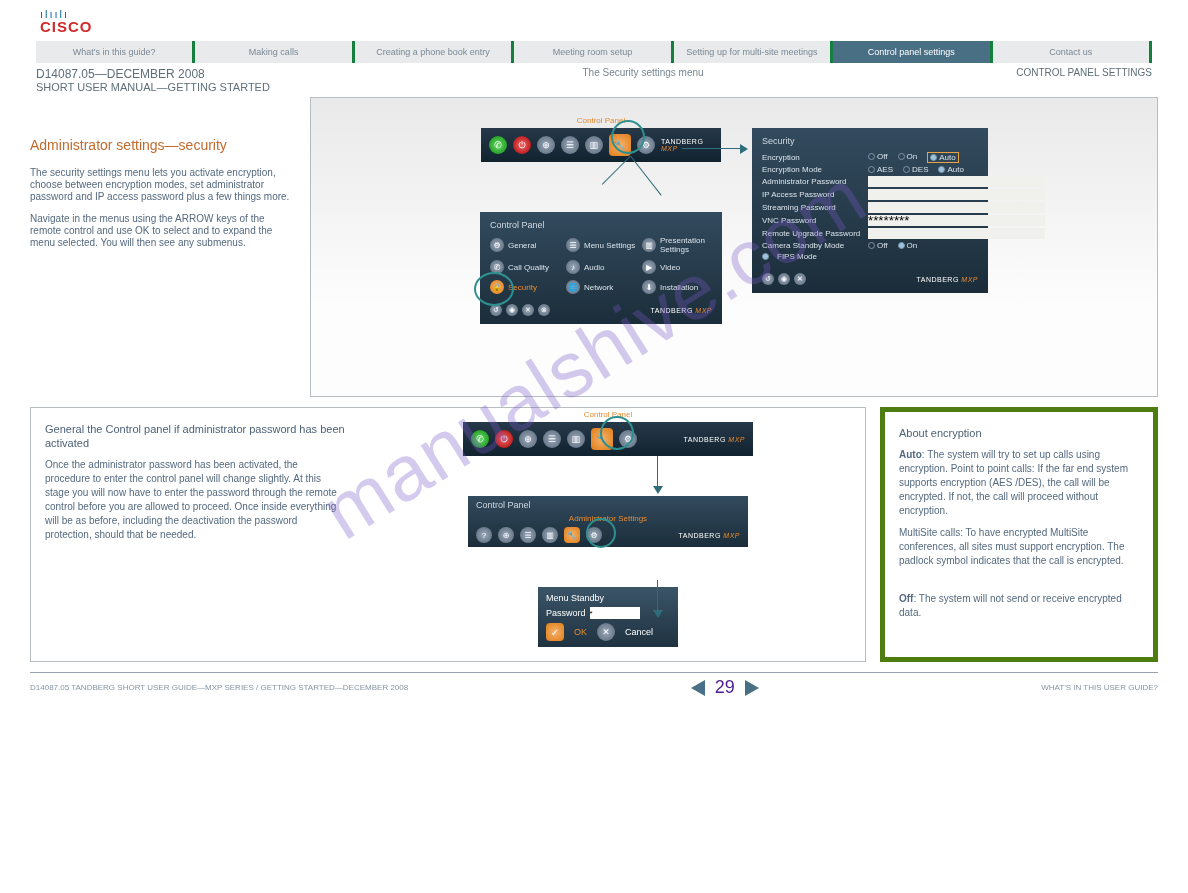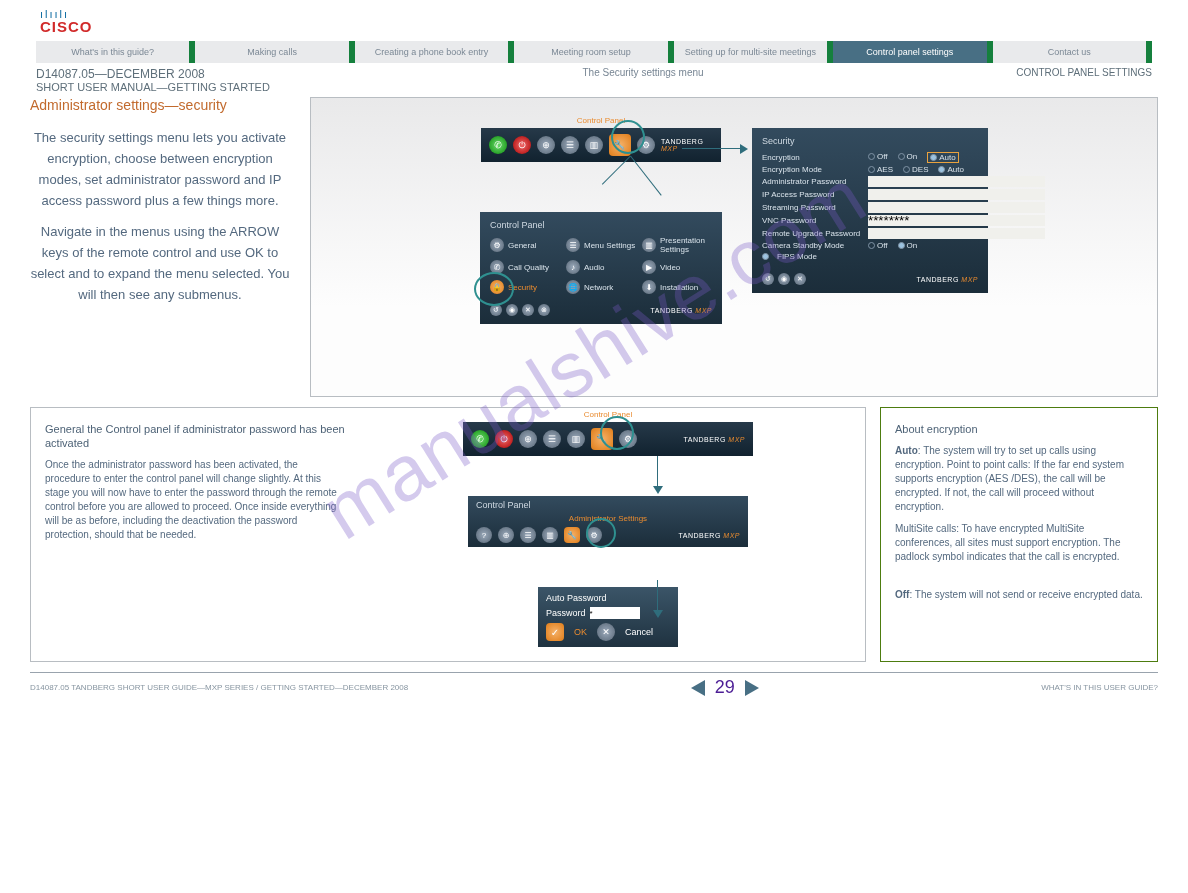--- a/index.html
+++ b/index.html
@@ -40,50 +40,51 @@
     background: #e9eaec;
     margin: 0 6px;
   }
   .topbar-segment {
     flex: 1;
     display: flex;
     align-items: center;
     justify-content: center;
     font-size: 9px;
     color: #7b8895;
-    border-right: 6px solid #15803d;
+    border-right: 3px solid #15803d;
   }
   .topbar-segment.active {
     background: #486f84;
     color: #fff;
   }
   .subtitle-row {
     display: flex;
     justify-content: space-between;
     font-size: 11px;
     color: #5e6f7a;
     margin: 4px 6px 4px 6px;
   }
   .subtitle-date { font-size: 12px; }
   .subtitle-mid { font-size: 10px; color: #788694; }
   .subtitle-right { font-size: 10px; }
 
   
   .side-block {
     float: left;
     width: 260px;
+    margin-top: 40px;
     color: #54697f;
   }
   .side-block h2 {
     font-size: 14px;
     font-weight: normal;
     color: #c26a2d;
     margin-bottom: 14px;
   }
-  .side-block p { font-size: 13px; line-height: 21px; margin-bottom: 10px; text-align: center; }
+  .side-block p { font-size: 10px; line-height: 12px; margin-bottom: 10px; }
 
   .main-panel {
     margin-left: 280px;
     border: 1px solid #b8bdc2;
     background: linear-gradient(#e9e9ea, #fdfdfd 70%);
     padding: 30px 14px 14px 14px;
     display: flex;
     gap: 30px;
     align-items: flex-start;
     justify-content: center;
@@ -201,21 +202,21 @@
     padding: 14px;
     display: flex;
     gap: 20px;
   }
   .lower-left .text-col { flex: 0 0 300px; color: #54697f; font-size: 10px; line-height: 14px; }
   .lower-left .text-col h3 { font-weight: normal; color: #4d6276; font-size: 11px; margin-bottom: 8px; }
   .lower-left .diag-col { flex: 1; display: flex; flex-direction: column; align-items: center; gap: 40px; position: relative; }
 
   .lower-right {
     flex: 1;
-    border: 1px solid #4d7c0f;
+    border: 5px solid #4d7c0f;
     padding: 14px;
     color: #54697f;
     font-size: 10px;
     line-height: 14px;
   }
   .lower-right h3 { font-weight: normal; color: #4d6276; font-size: 11px; margin-bottom: 8px; }
   .lower-right b { font-weight: bold; }
 
   
   .admin-bar {
@@ -501,21 +502,21 @@
             <span class="icon-circle orange">🔧</span>
             <span class="icon-circle">⚙</span>
             <span class="tb-brand"><span>TANDBERG</span> <span class="mxp">MXP</span></span>
           </div>
           <span class="ring" style="width:30px;height:30px;left:118px;top:22px;"></span>
         </div>
         <div class="arrow-line" style="width:1px;height:30px;left:60%;top:158px;"></div>
         <div class="arrow-head" style="left:calc(60% - 4px);top:188px;"></div>
 
         <div class="pw-dialog">
-          <div>Auto Password</div>
+          <div>Menu Standby</div>
           <div class="pw-input">
             <span>Password</span>
             <input value="*" style="">
           </div>
           <div class="pw-buttons">
             <span class="pw-ok-ic">✓</span>
             <span class="orange-txt">OK</span>
             <span class="icon-circle">✕</span>
             <span>Cancel</span>
           </div>

